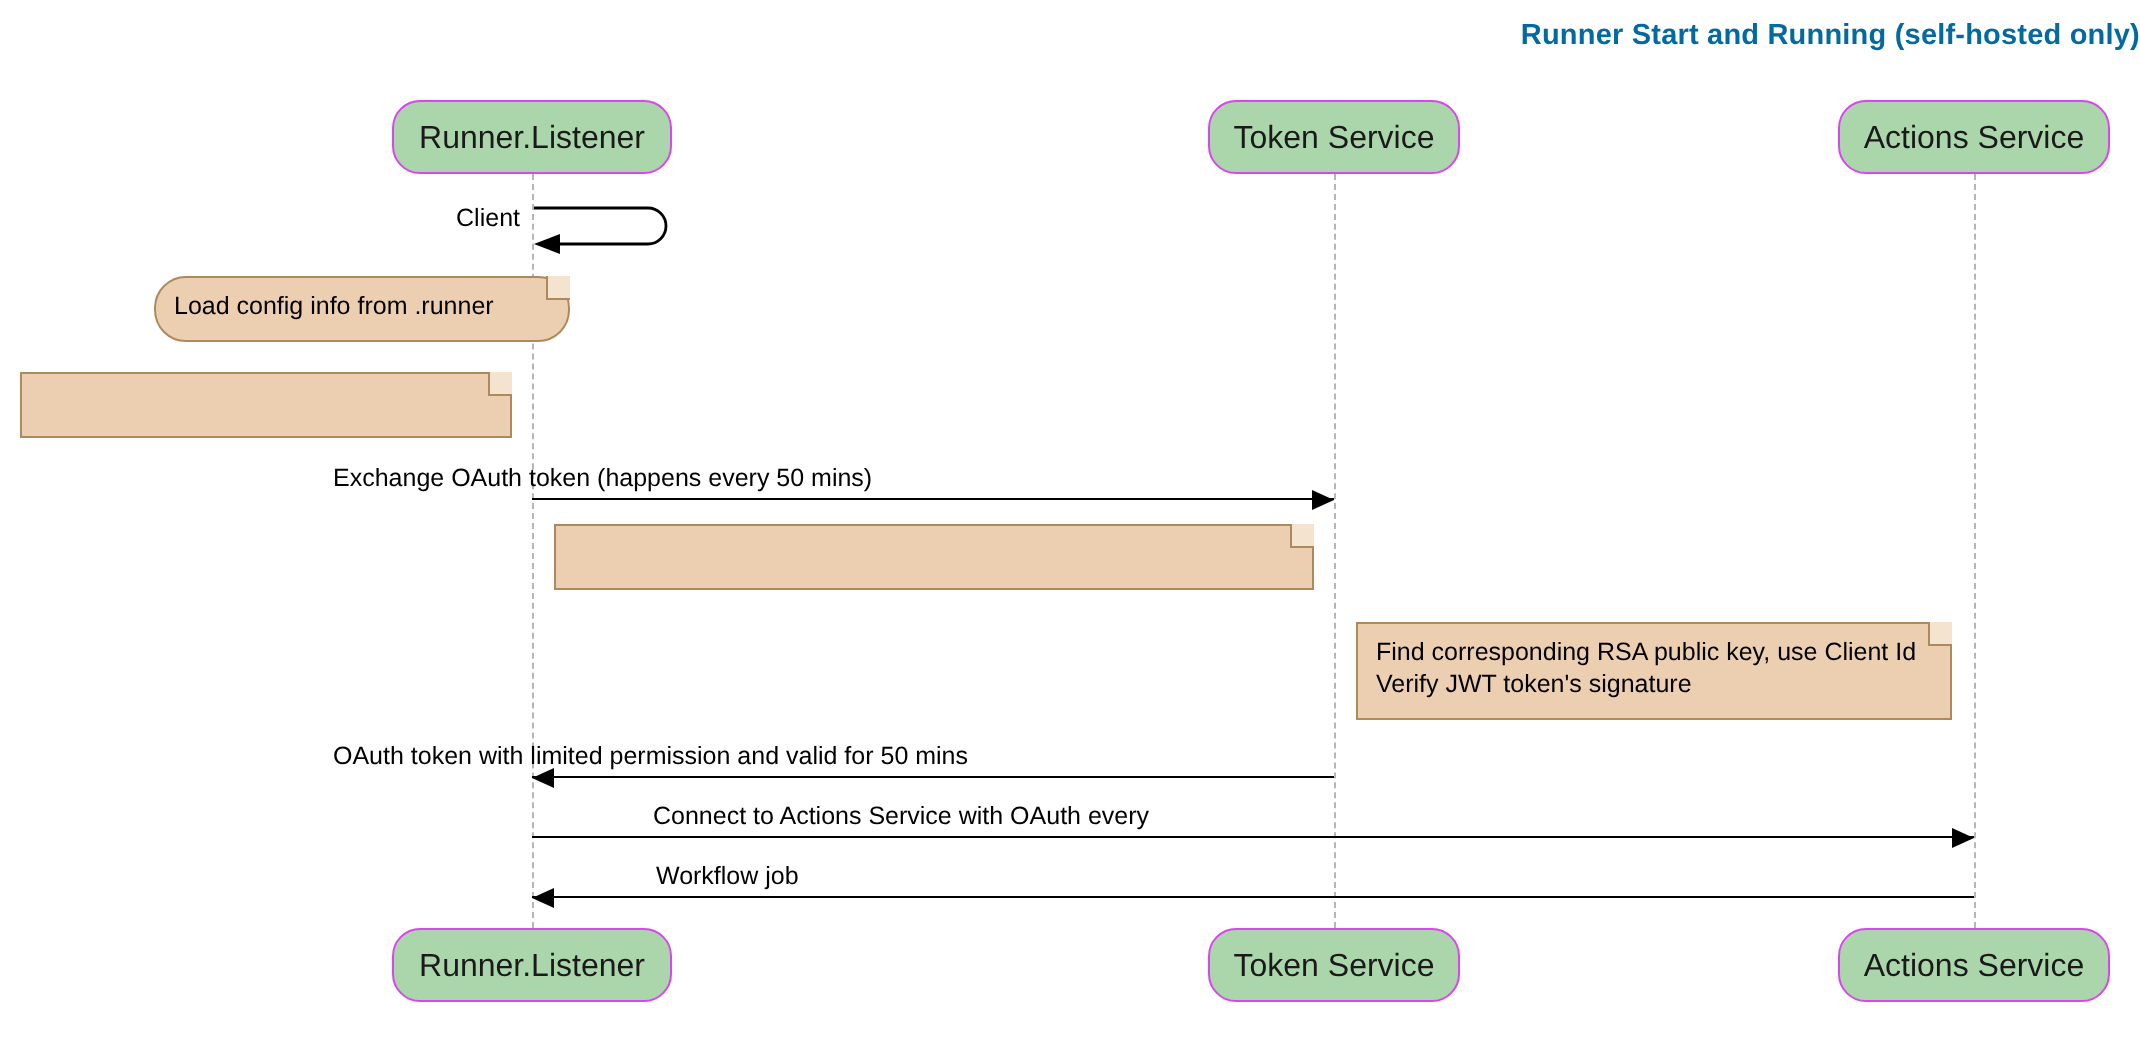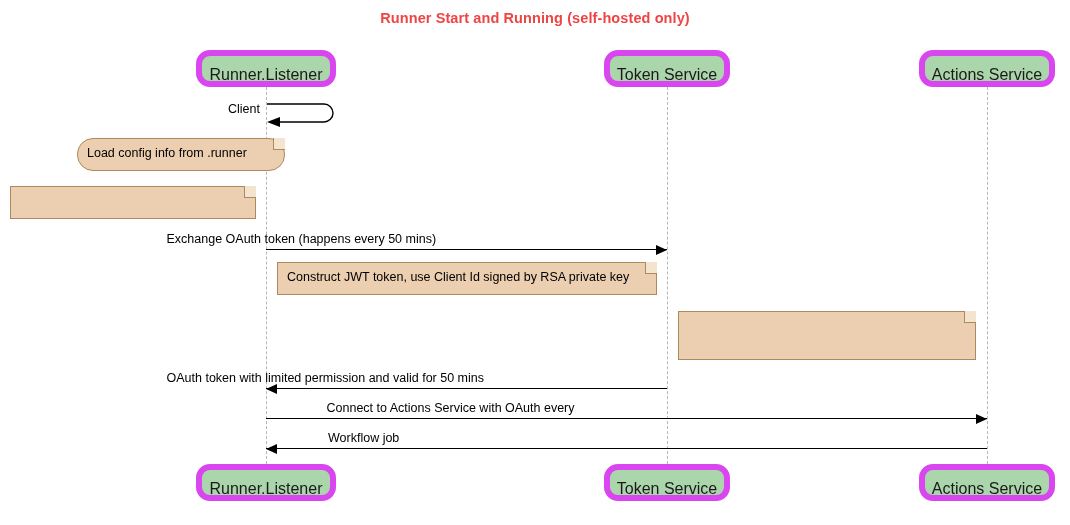--- a/index.html
+++ b/index.html
@@ -18,39 +18,39 @@
     overflow: hidden;
     background: #ffffff;
   }
 
   
   .diagram-title {
     position: absolute;
     left: 0;
     top: 10px;
     width: 1070px;
-    text-align: center;
+    text-align: right;
     font-size: 14.5px;
     font-weight: bold;
     letter-spacing: 0.1px;
-    color: #ef4444;
+    color: #0369a1;
   }
 
   
   .lifeline {
     position: absolute;
     width: 0;
     border-left: 1px dashed #b6b6b6;
   }
 
   
   .participant {
     position: absolute;
     background: #abd6ab;
-    border: 6px solid #d946ef;
+    border: 1px solid #d946ef;
     border-radius: 14px;
     height: 37px;
     line-height: 37px;
     text-align: center;
     font-size: 16px;
     color: #1a1a1a;
     white-space: nowrap;
     box-sizing: border-box;
   }
 
@@ -153,17 +153,18 @@
       <div class="msg-line" style="left: 266px; top: 418px; width: 721px;"></div>
       <div class="arrowhead right" style="top: 413.7px; left: 976px;"></div>
       <div class="msg-label" style="left: 326.5px; top: 401px; width: 600px;">Connect to Actions Service with OAuth every</div>
       <div class="msg-line" style="left: 266px; top: 448px; width: 721px;"></div>
       <div class="arrowhead left" style="top: 443.7px; left: 266px;"></div>
       <div class="msg-label" style="left: 328px; top: 431px; width: 600px;">Workflow job</div>
     </div>
   <div id="notes">
       <div class="note" style="left: 77px; top: 138px; width: 208px; height: 33px; border-radius: 16px;"><span>Load config info from .runner</span><span class="fold"></span></div>
       <div class="note" style="left: 10px; top: 186px; width: 246px; height: 33px;"><span class="fold"></span></div>
-      <div class="note" style="left: 277px; top: 262px; width: 380px; height: 33px;"><span>Construct JWT token, use Client Id signed by RSA private key</span><span class="fold"></span></div>
-      <div class="note" style="left: 678px; top: 311px; width: 298px; height: 49px;"><span class="fold"></span></div>
+      <div class="note" style="left: 277px; top: 262px; width: 380px; height: 33px;"><span class="fold"></span></div>
+      <div class="note" style="left: 678px; top: 311px; width: 298px; height: 49px;"><span>Find corresponding RSA public key, use Client Id
+Verify JWT token's signature</span><span class="fold"></span></div>
     </div>
 
 </div>
 
 </body></html>

